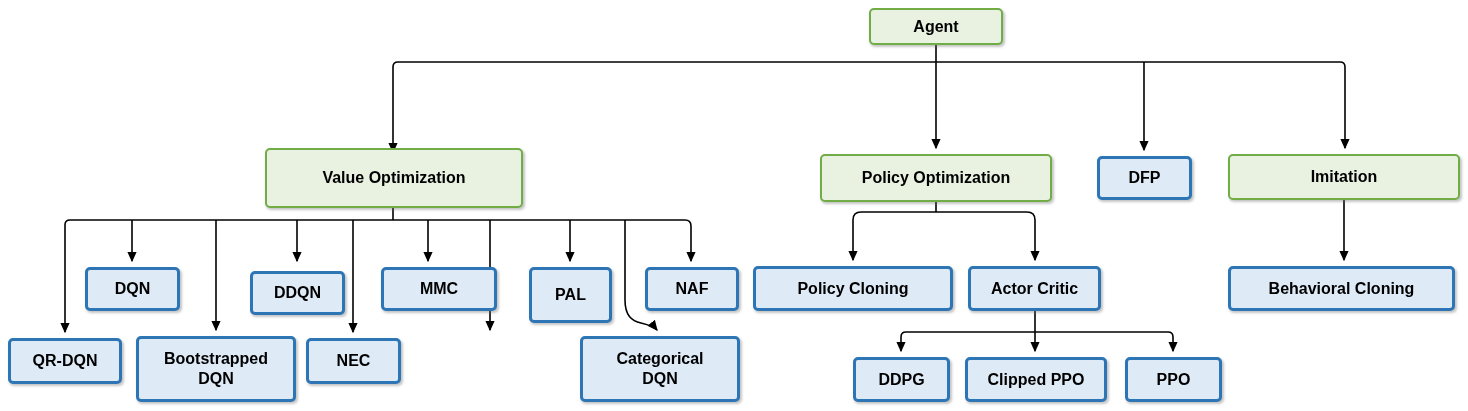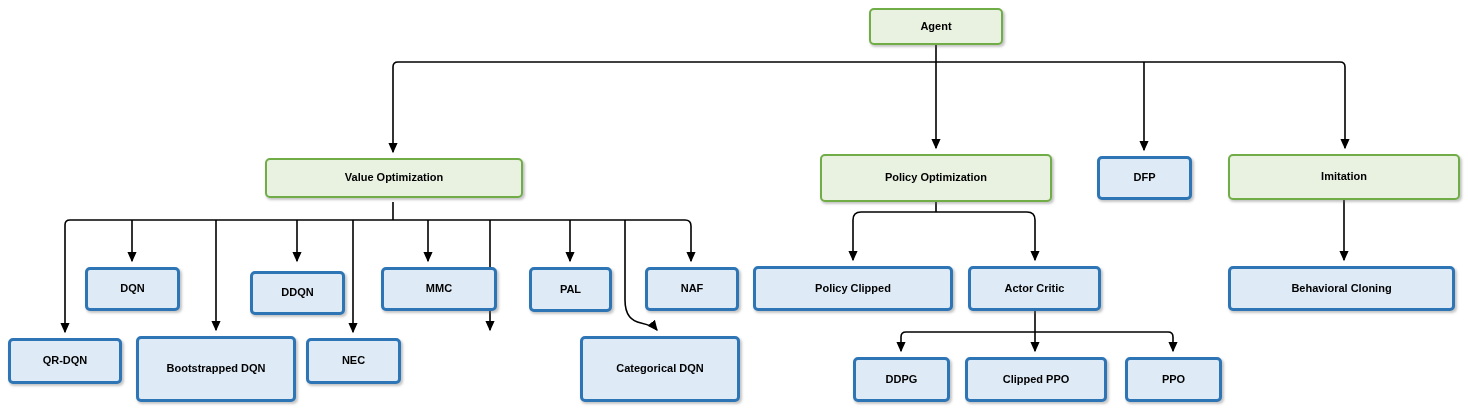--- a/index.html
+++ b/index.html
@@ -8,21 +8,21 @@
     width:1468px;height:411px;
     background:#ffffff;
     font-family:"Liberation Sans","DejaVu Sans",sans-serif;
     overflow:hidden;
   }
   #connectors{position:absolute;left:0;top:0;width:1468px;height:411px;}
   .node{
     position:absolute;
     display:flex;align-items:center;justify-content:center;
     text-align:center;
-    font-weight:bold;font-size:11px;color:#000;
+    font-weight:bold;font-size:16px;color:#000;
     line-height:1.22;
     border-radius:5px;
     box-sizing:border-box;
     box-shadow:1.5px 2px 2.5px rgba(110,110,110,0.4);
   }
   .node.category{
     background:var(--category_fill,#E9F2E1);
     border:2.5px solid var(--category_border,#70AD47);
   }
   .node.algorithm{
@@ -71,31 +71,31 @@
       <path class="edge" marker-end="url(#arrow)" d="M 1027 212 Q 1035 212 1035 220 V 260"></path>
       <path class="edge" marker-end="url(#arrow)" d="M 906 332 Q 901 332 901 337 V 351"></path>
       <path class="edge" marker-end="url(#arrow)" d="M 1035 311 V 351"></path>
       <path class="edge" marker-end="url(#arrow)" d="M 1168 332 Q 1173 332 1173 337 V 351"></path>
       <path class="edge" marker-end="url(#arrow)" d="M 1344 200 V 260"></path>
     </g>
   </svg>
 
   <div class="node category" style="left:869px;top:8px;width:134px;height:37px">Agent</div>
 
-  <div class="node category" style="left:265px;top:158px;width:258px;height:40px">Value Optimization</div>
+  <div class="node category" style="left:265px;top:148px;width:258px;height:60px">Value Optimization</div>
   <div class="node category" style="left:820px;top:154px;width:232px;height:48px">Policy Optimization</div>
   <div class="node algorithm" style="left:1097px;top:156px;width:95px;height:44px">DFP</div>
   <div class="node category" style="left:1228px;top:154px;width:232px;height:46px">Imitation</div>
 
   <div class="node algorithm" style="left:85px;top:267px;width:95px;height:44px">DQN</div>
   <div class="node algorithm" style="left:250px;top:271px;width:95px;height:44px">DDQN</div>
   <div class="node algorithm" style="left:381px;top:267px;width:116px;height:44px">MMC</div>
-  <div class="node algorithm" style="left:529px;top:267px;width:83px;height:45px">PAL</div>
+  <div class="node algorithm" style="left:529px;top:267px;width:83px;height:56px">PAL</div>
   <div class="node algorithm" style="left:645px;top:267px;width:94px;height:44px">NAF</div>
-  <div class="node algorithm" style="left:753px;top:266px;width:200px;height:45px">Policy Clipped</div>
+  <div class="node algorithm" style="left:753px;top:266px;width:200px;height:45px">Policy Cloning</div>
   <div class="node algorithm" style="left:968px;top:266px;width:133px;height:45px">Actor Critic</div>
   <div class="node algorithm" style="left:1228px;top:266px;width:227px;height:45px">Behavioral Cloning</div>
 
   <div class="node algorithm" style="left:8px;top:338px;width:114px;height:46px">QR-DQN</div>
   <div class="node algorithm tall" style="left:136px;top:336px;width:160px;height:66px">Bootstrapped DQN</div>
   <div class="node algorithm" style="left:306px;top:338px;width:95px;height:46px">NEC</div>
   <div class="node algorithm" style="left:853px;top:357px;width:97px;height:45px">DDPG</div>
   <div class="node algorithm tall" style="left:580px;top:336px;width:160px;height:66px">Categorical DQN</div>
   <div class="node algorithm" style="left:965px;top:357px;width:142px;height:45px">Clipped PPO</div>
   <div class="node algorithm" style="left:1125px;top:357px;width:97px;height:45px">PPO</div>

